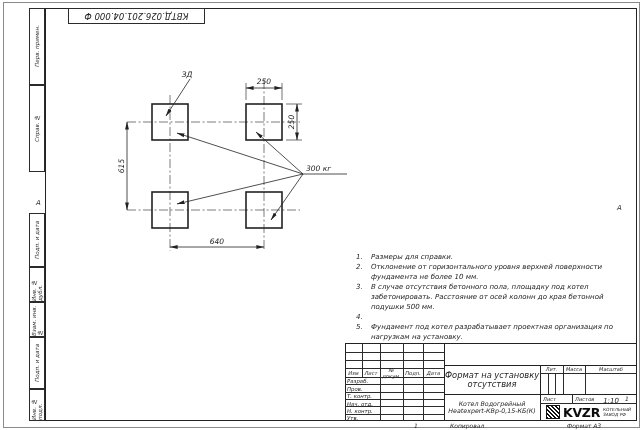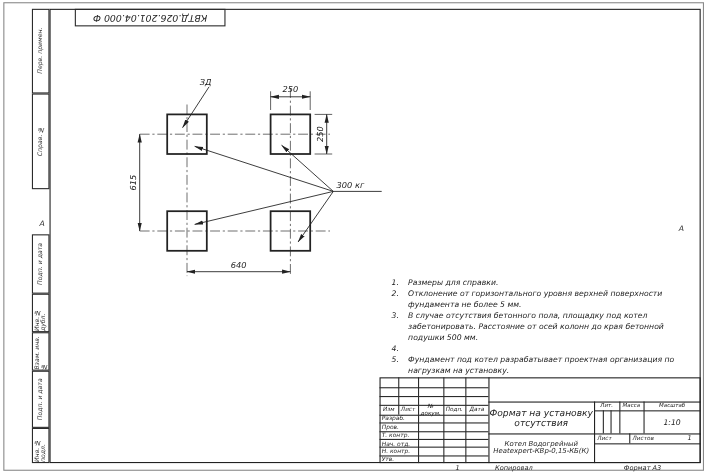--- a/index.html
+++ b/index.html
@@ -107,21 +107,21 @@
     <text x="306" y="171" font-size="7.5">300 кг</text>
   </svg>
 
   <div class="abs" style="left:356px;top:252px;width:274px;font-size:7px;line-height:10px;font-style:italic;color:#222;">
     <div style="display:flex;">
       <span style="width:15px;flex:none;">1.</span>
       <span>Размеры для справки.</span>
       </div>
     <div style="display:flex;">
       <span style="width:15px;flex:none;">2.</span>
-      <span>Отклонение от горизонтального уровня верхней поверхности фундамента не более 5 мм.</span>
+      <span>Отклонение от горизонтального уровня верхней поверхности фундамента не более 10 мм.</span>
       </div>
     <div style="display:flex;">
       <span style="width:15px;flex:none;">3.</span>
       <span>В случае отсутствия бетонного пола, площадку под котел забетонировать. Расстояние от осей колонн до края бетонной подушки 500 мм.</span>
       </div>
     <div style="display:flex;">
       <span style="width:15px;flex:none;">4.</span>
       </div>
     <div style="display:flex;">
       <span style="width:15px;flex:none;">5.</span>
@@ -174,31 +174,39 @@
   <div class="abs ctr" style="left:444px;top:365px;width:96px;height:29px;">
     <div class="it cellTxt" style="font-size:8.3px;">
       <div>Формат на установку</div>
       <div>отсутствия</div>
     </div>
   </div>
 
   <div class="abs ctr it" style="left:540px;top:365px;width:23px;height:8px;font-size:5px;">Лит.</div>
   <div class="abs ctr it" style="left:563px;top:365px;width:22px;height:8px;font-size:5px;">Масса</div>
   <div class="abs ctr it" style="left:585px;top:365px;width:52px;height:8px;font-size:5px;">Масштаб</div>
-  <div class="abs ctr it" style="left:585px;top:373px;width:52px;height:21px;font-size:7px;">1:10</div>
+  <div class="abs ctr it" style="left:585px;top:390px;width:52px;height:21px;font-size:7px;">1:10</div>
 
   <div class="abs ctr it" style="left:540px;top:394px;width:32px;height:9px;font-size:5.2px;justify-content:flex-start;padding-left:3px;">Лист</div>
   <div class="abs ctr it" style="left:572px;top:394px;width:38px;height:9px;font-size:5.2px;justify-content:flex-start;padding-left:3px;">Листов</div>
   <div class="abs ctr it" style="left:620px;top:394px;width:14px;height:9px;font-size:6px;">1</div>
 
   <div class="abs ctr" style="left:444px;top:394px;width:96px;height:27px;">
     <div class="it cellTxt" style="font-size:6.3px;">
       <div>Котел Водогрейный</div>
       <div>Heatexpert-КВр-0,15-КБ(К)</div>
     </div>
   </div>
 
+  <div class="abs" style="left:540px;top:403px;width:97px;height:18px;display:flex;align-items:center;justify-content:center;gap:3px;">
+    <span style="width:12px;height:12px;border:1px solid #111;background:repeating-linear-gradient(45deg,#111 0 1.3px,#fff 1.3px 2.8px);display:inline-block;"></span>
+    <span style="font-weight:900;font-size:12.5px;color:#0b0b0b;letter-spacing:-0.3px;">KVZR</span>
+    <span style="display:inline-flex;flex-direction:column;font-size:4.3px;line-height:5px;color:#222;font-style:italic;">
+      <span>КОТЕЛЬНЫЙ</span>
+      <span>ЗАВОД РФ</span>
+    </span>
+  </div>
 
   <div class="abs it" style="left:414px;top:422px;font-size:6px;">1</div>
   <div class="abs it" style="left:450px;top:422px;font-size:6px;">Копировал</div>
   <div class="abs it" style="left:567px;top:422px;font-size:6px;">Формат А3</div>
 
 </div>
 
 </body></html>

